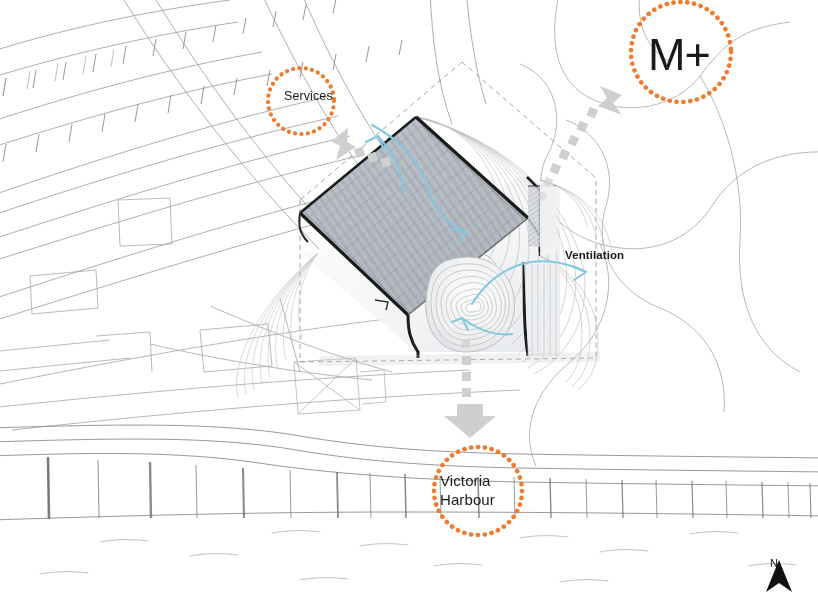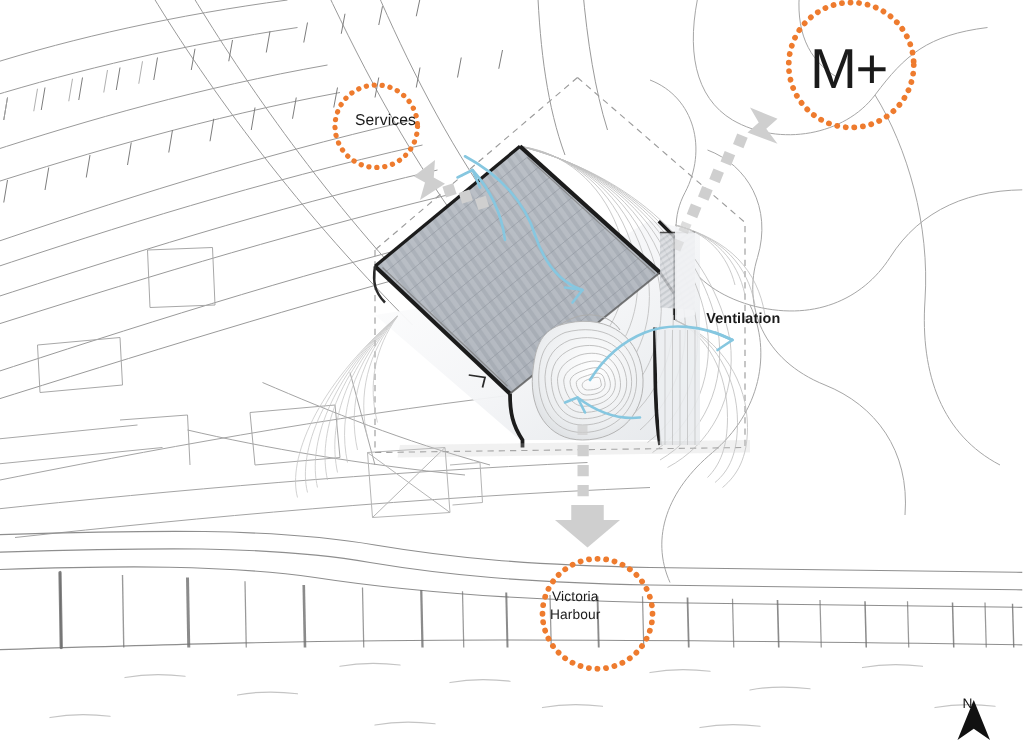--- a/index.html
+++ b/index.html
@@ -41,22 +41,22 @@
   .lbl-ventilation {
     left: 565px;
     top: 248px;
     font-size: 11.5px;
     letter-spacing: 0.1px;
     font-weight: bold;
   }
   .lbl-harbour {
     left: 440px;
     top: 472px;
-    font-size: 11px;
-    text-align: center;
+    font-size: 15px;
+    text-align: left;
     letter-spacing: 0.1px;
   }
   .lbl-mplus {
     left: 648px;
     top: 27px;
     font-size: 45px;
     font-weight: 400;
     color: #1a1a1a;
     letter-spacing: -1px;
   }

